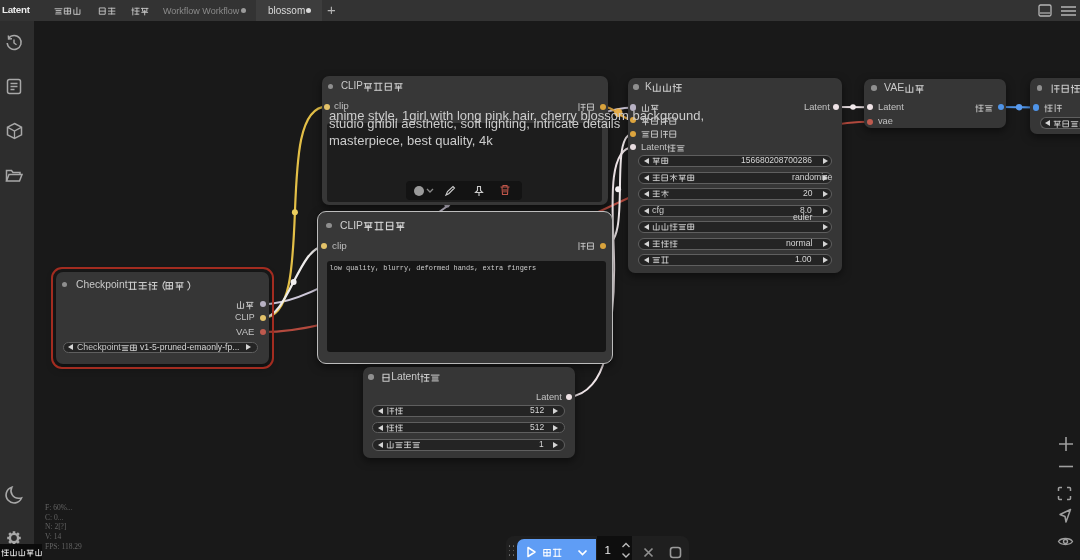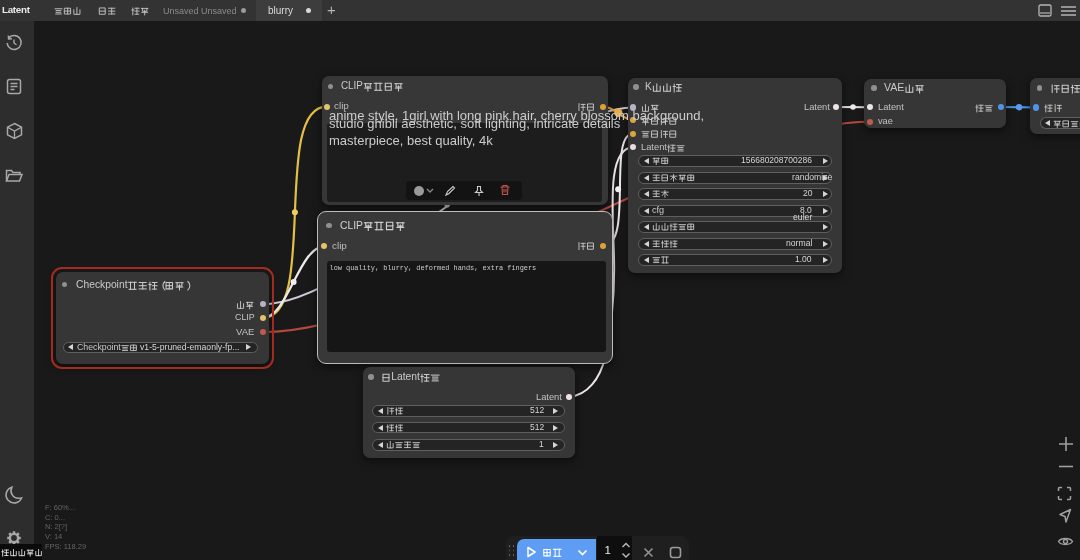--- a/index.html
+++ b/index.html
@@ -748,23 +748,23 @@
         <path d="M4.4,5h4.6"></path>
         <path d="M4.4,8.4h4.2"></path>
       </g>
       <g transform="translate(9.2,0.6) scale(0.900)" stroke="#c2c2c2" stroke-width="1.05" fill="none" stroke-linecap="square">
         <path d="M1.4,2h7.2"></path>
         <path d="M2.6,2v3.2h4.8V2"></path>
         <path d="M1.8,6.4h6.4"></path>
         <path d="M5,4.2v5"></path>
       </g>
     </svg></div>
-<div class="abs" style="left:163px;top:5.5px;color:#8b8b8b;font-size:9px;z-index:10">Unsaved Unsaved</div>
+<div class="abs" style="left:163px;top:5.5px;color:#8b8b8b;font-size:9px;z-index:10">Workflow Workflow</div>
 <div class="abs" style="left:241px;top:8px;width:5px;height:5px;border-radius:50%;background:#9a9a9a;z-index:10"></div>
-<div class="abs" style="left:268px;top:5px;color:#dadada;font-size:10px;z-index:10">blurry</div>
+<div class="abs" style="left:268px;top:5px;color:#dadada;font-size:10px;z-index:10">blossom</div>
 <div class="abs" style="left:306px;top:8px;width:5px;height:5px;border-radius:50%;background:#d8d8d8;z-index:10"></div>
 <div class="abs" style="left:327px;top:1px;color:#b5b5b5;font-size:15px;z-index:10;font-weight:300">+</div>
 <svg class="abs" style="left:1038px;top:4px;z-index:10" width="14" height="13">
     <rect x="1" y="1" width="12" height="11" rx="1.5" stroke="#b5b5b5" stroke-width="1.3" fill="none"></rect>
     <line x1="2" y1="9" x2="12" y2="9" stroke="#b5b5b5" stroke-width="1.2"></line>
   </svg>
 <svg class="abs" style="left:1060px;top:4.5px;z-index:10" width="17" height="12">
     <path d="M1,2h15 M1,6h15 M1,10h15" stroke="#b5b5b5" stroke-width="1.6"></path>
   </svg>
 <div class="abs" style="left:0;top:21px;width:34px;height:539px;background:#2d2d2d;z-index:8"></div>
@@ -788,21 +788,21 @@
 <svg class="abs" style="left:4px;top:485px;z-index:10" width="21" height="21" viewBox="0 0 21 21" fill="none">
     <path d="M14.5,13.2 A7.5,7.5 0 0 1 7.8,2.3 8,8 0 1 0 17.5,13 7.5,7.5 0 0 1 14.5,13.2 Z" stroke="#a8a8a8" stroke-width="1.6"></path>
   </svg>
 <svg class="abs" style="left:4px;top:527.5px;z-index:10" width="20" height="20" viewBox="0 0 20 20" fill="none">
     <circle cx="10" cy="10" r="4.1" stroke="#a8a8a8" stroke-width="2.4"></circle>
     <g stroke="#a8a8a8" stroke-width="2.6">
       <path d="M10,3.2 V5.4 M10,14.6 V16.8 M3.2,10 H5.4 M14.6,10 H16.8 M5.2,5.2 L6.8,6.8 M13.2,13.2 L14.8,14.8 M14.8,5.2 L13.2,6.8 M6.8,13.2 L5.2,14.8"></path>
     </g>
     <circle cx="10" cy="10" r="1.5" fill="#2d2d2d" stroke="none"></circle>
   </svg>
-<div class="abs" style="left:45px;top:503px;z-index:4;color:#646464;font-size:7.5px;line-height:9.7px;font-family:Liberation Sans, sans-serif">F: 60%...<br>C: 0...<br>N: 2[?]<br>V: 14<br>FPS: 118.29</div>
+<div class="abs" style="left:45px;top:503px;z-index:4;color:#646464;font-size:7.5px;line-height:9.7px;font-family:Liberation Serif, serif">F: 60%...<br>C: 0...<br>N: 2[?]<br>V: 14<br>FPS: 118.29</div>
 <div class="abs" style="left:0;top:544px;width:42px;height:16px;background:#0b0b0b;z-index:11"></div>
 <div class="abs" style="left:1px;top:548px;line-height:0;z-index:12"><svg width="41.8" height="9.4" viewBox="0 0 41.8 9.4" style="overflow:visible">
       <g transform="translate(0.0,0.6) scale(0.820)" stroke="#e8e8e8" stroke-width="1.05" fill="none" stroke-linecap="square">
         <path d="M2,1.6v7.6"></path>
         <path d="M1,3.8h2.2"></path>
         <path d="M4.4,1.8h4.6"></path>
         <path d="M6.6,1.8v6.6"></path>
         <path d="M4.4,5h4.6"></path>
         <path d="M4.4,8.4h4.2"></path>
       </g>

